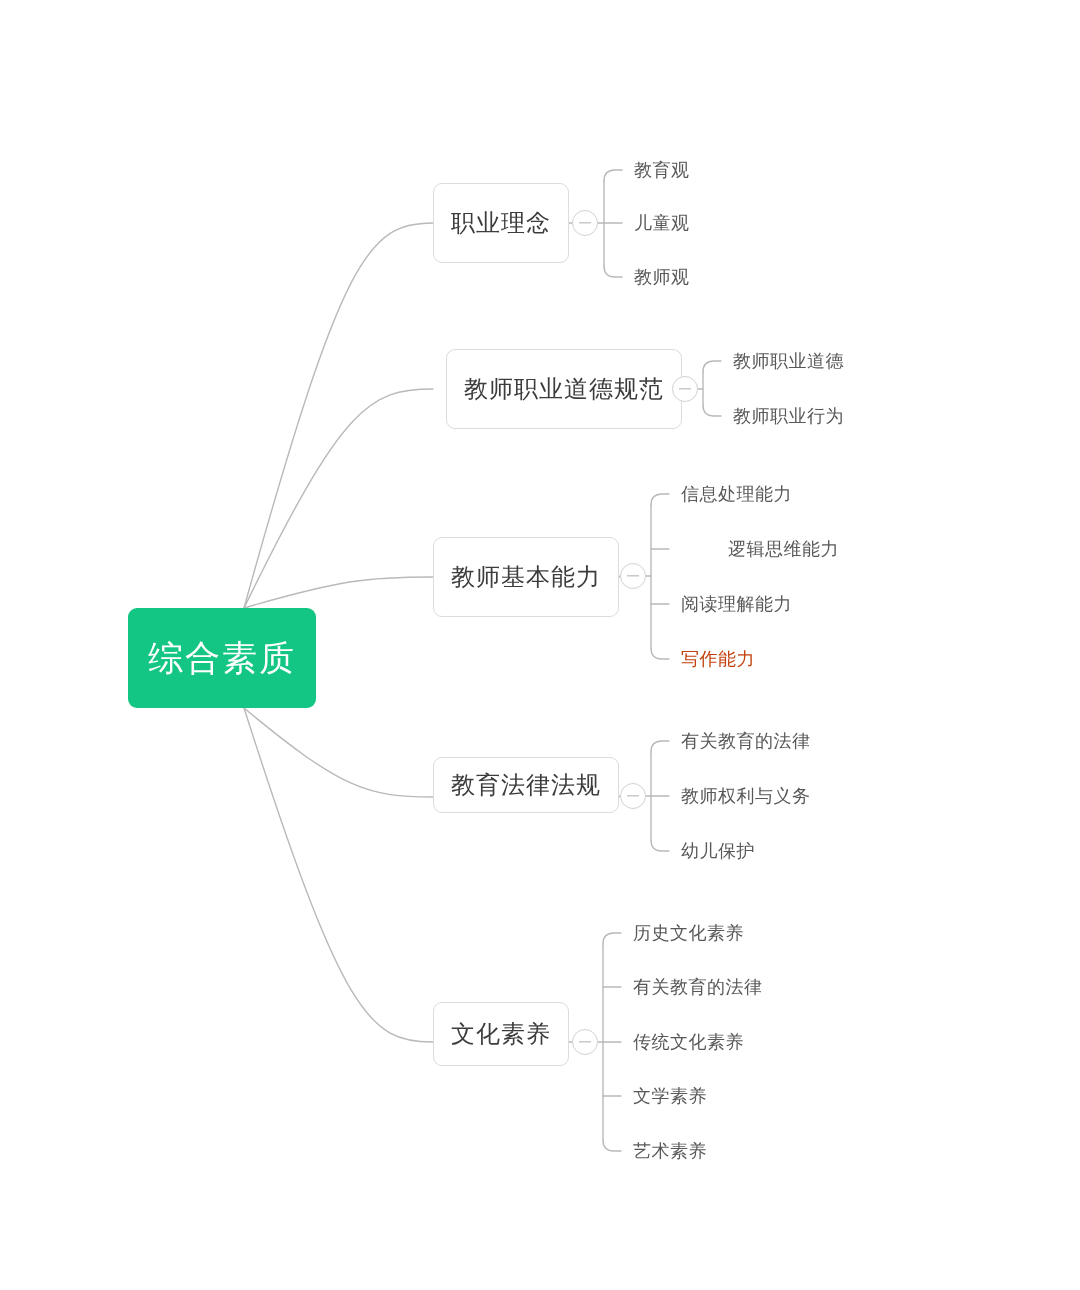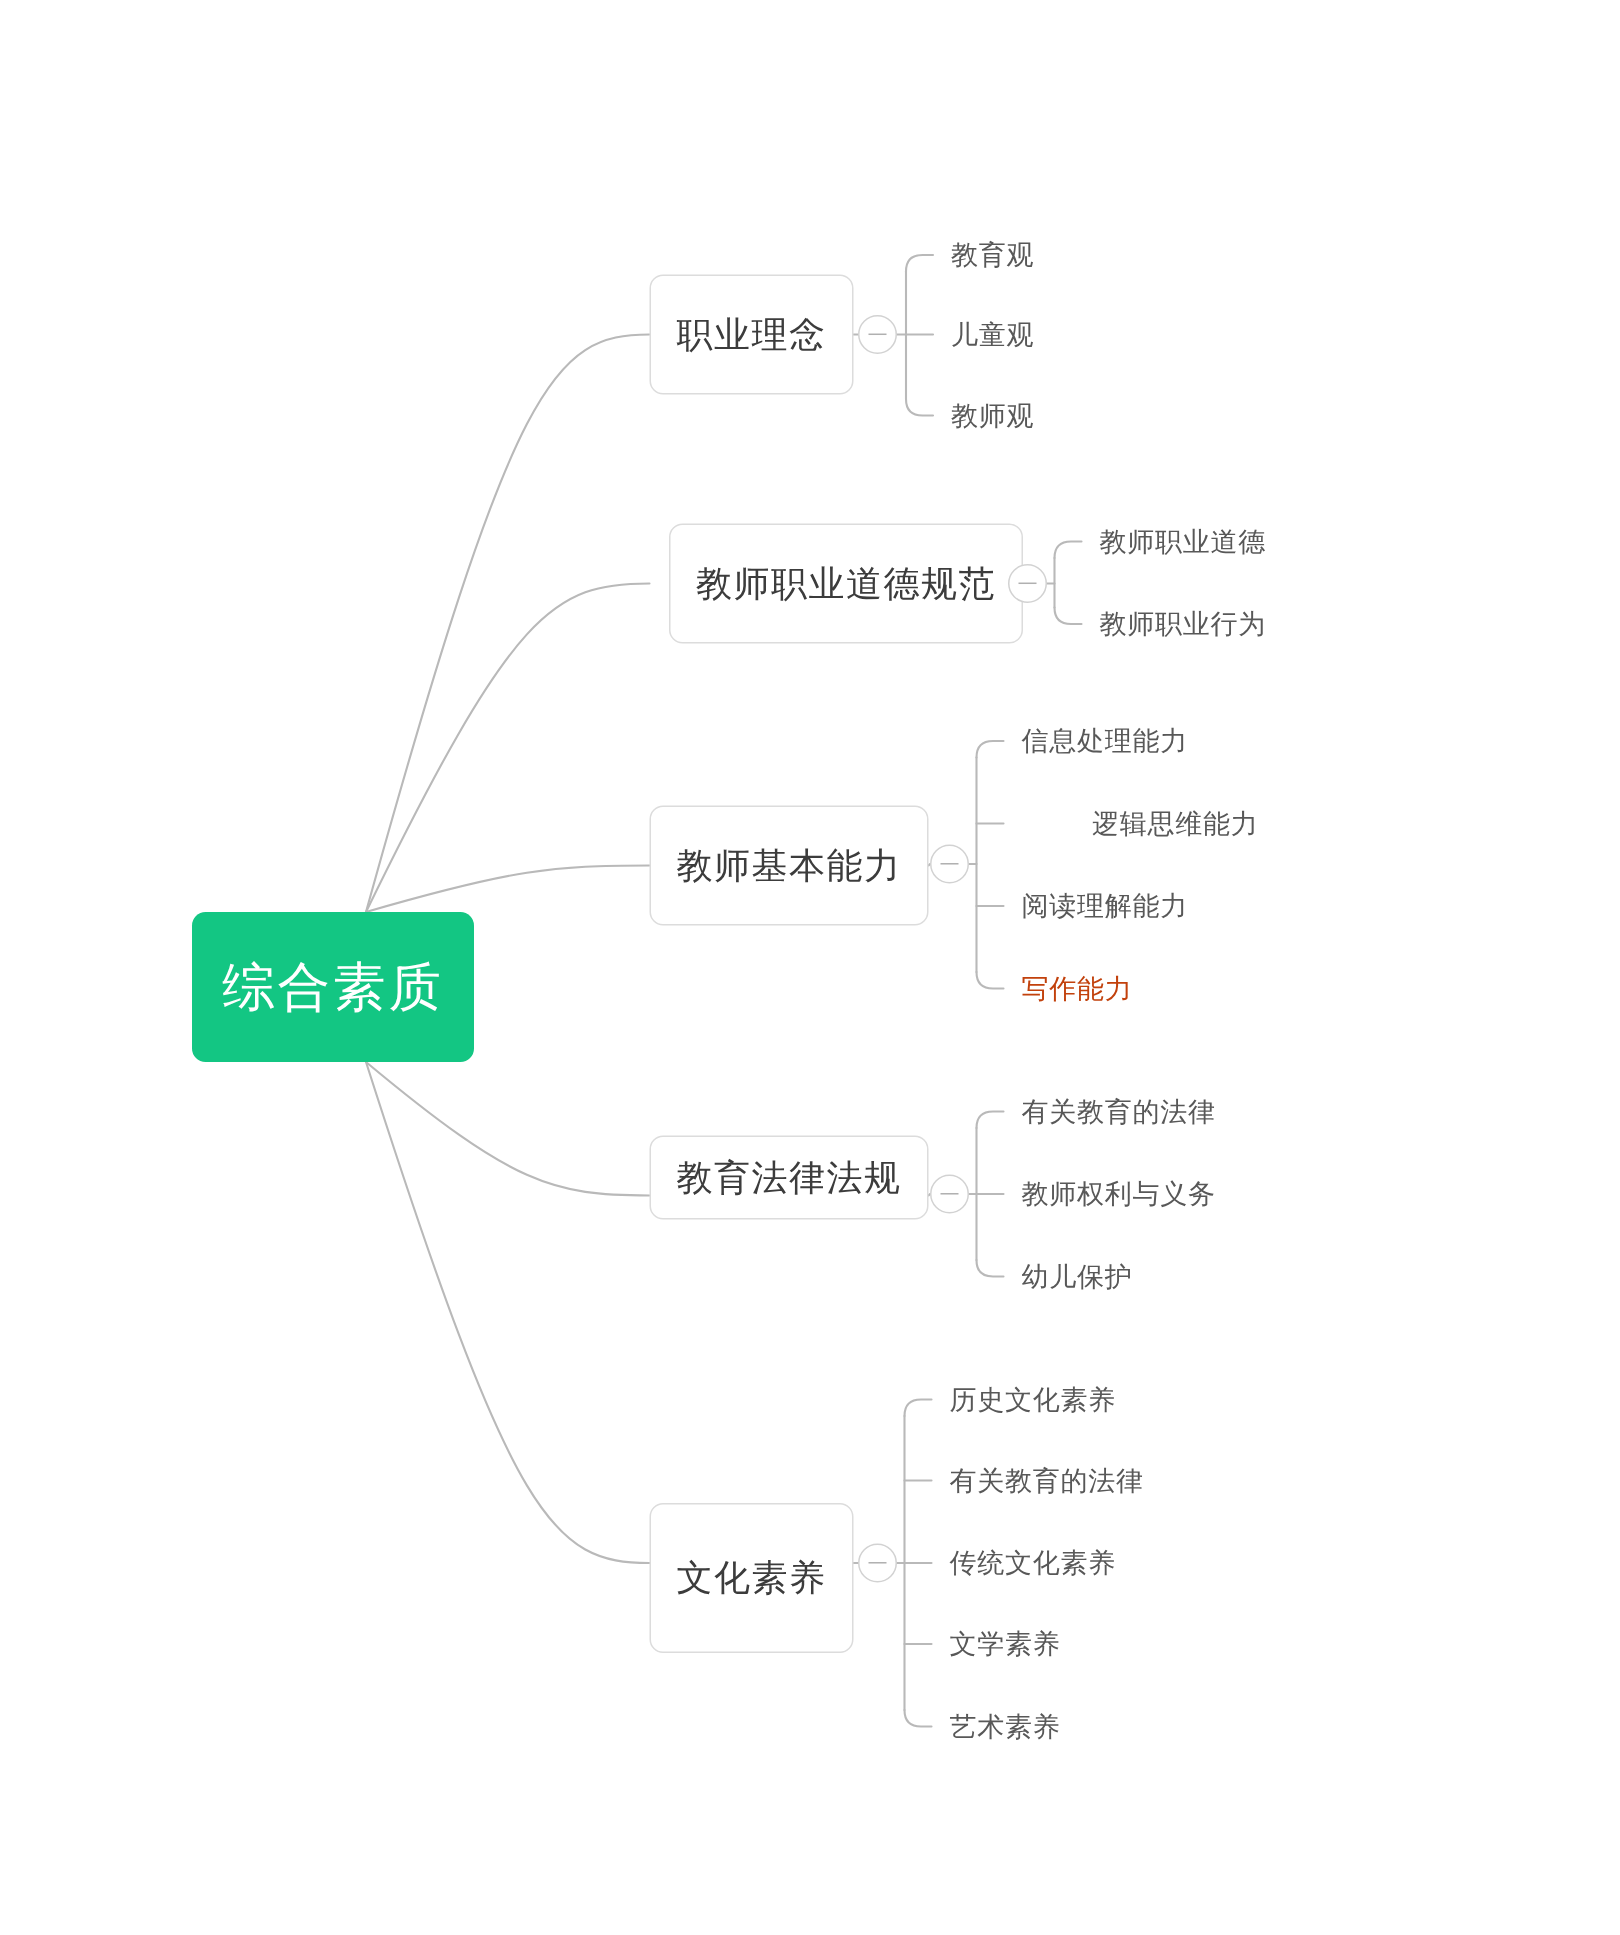--- a/index.html
+++ b/index.html
@@ -150,21 +150,21 @@
       <div class="leaf-node" style="left: 681px; top: 549px; color: rgb(88, 88, 88); margin-left: 47px;"><span>逻辑思维能力</span></div>
       <div class="leaf-node" style="left: 681px; top: 604px; color: rgb(88, 88, 88);"><span>阅读理解能力</span></div>
       <div class="leaf-node" style="left: 681px; top: 659px; color: #c2410c;"><span>写作能力</span></div>
       <div class="node branch-node" style="left: 433px; top: 757px; width: 186px; height: 56px;">
         <span>教育法律法规</span>
       </div>
       <div class="toggle" style="left: 633px; top: 796px;"></div>
       <div class="leaf-node" style="left: 681px; top: 741px; color: rgb(88, 88, 88);"><span>有关教育的法律</span></div>
       <div class="leaf-node" style="left: 681px; top: 796px; color: rgb(88, 88, 88);"><span>教师权利与义务</span></div>
       <div class="leaf-node" style="left: 681px; top: 851px; color: rgb(88, 88, 88);"><span>幼儿保护</span></div>
-      <div class="node branch-node" style="left: 433px; top: 1002px; width: 136px; height: 100px;">
+      <div class="node branch-node" style="left: 433px; top: 1002px; width: 136px; height: 64px;">
         <span>文化素养</span>
       </div>
       <div class="toggle" style="left: 585px; top: 1042px;"></div>
       <div class="leaf-node" style="left: 633px; top: 933px; color: rgb(88, 88, 88);"><span>历史文化素养</span></div>
       <div class="leaf-node" style="left: 633px; top: 987px; color: rgb(88, 88, 88);"><span>有关教育的法律</span></div>
       <div class="leaf-node" style="left: 633px; top: 1042px; color: rgb(88, 88, 88);"><span>传统文化素养</span></div>
       <div class="leaf-node" style="left: 633px; top: 1096px; color: rgb(88, 88, 88);"><span>文学素养</span></div>
       <div class="leaf-node" style="left: 633px; top: 1151px; color: rgb(88, 88, 88);"><span>艺术素养</span></div>
     </div>
 

